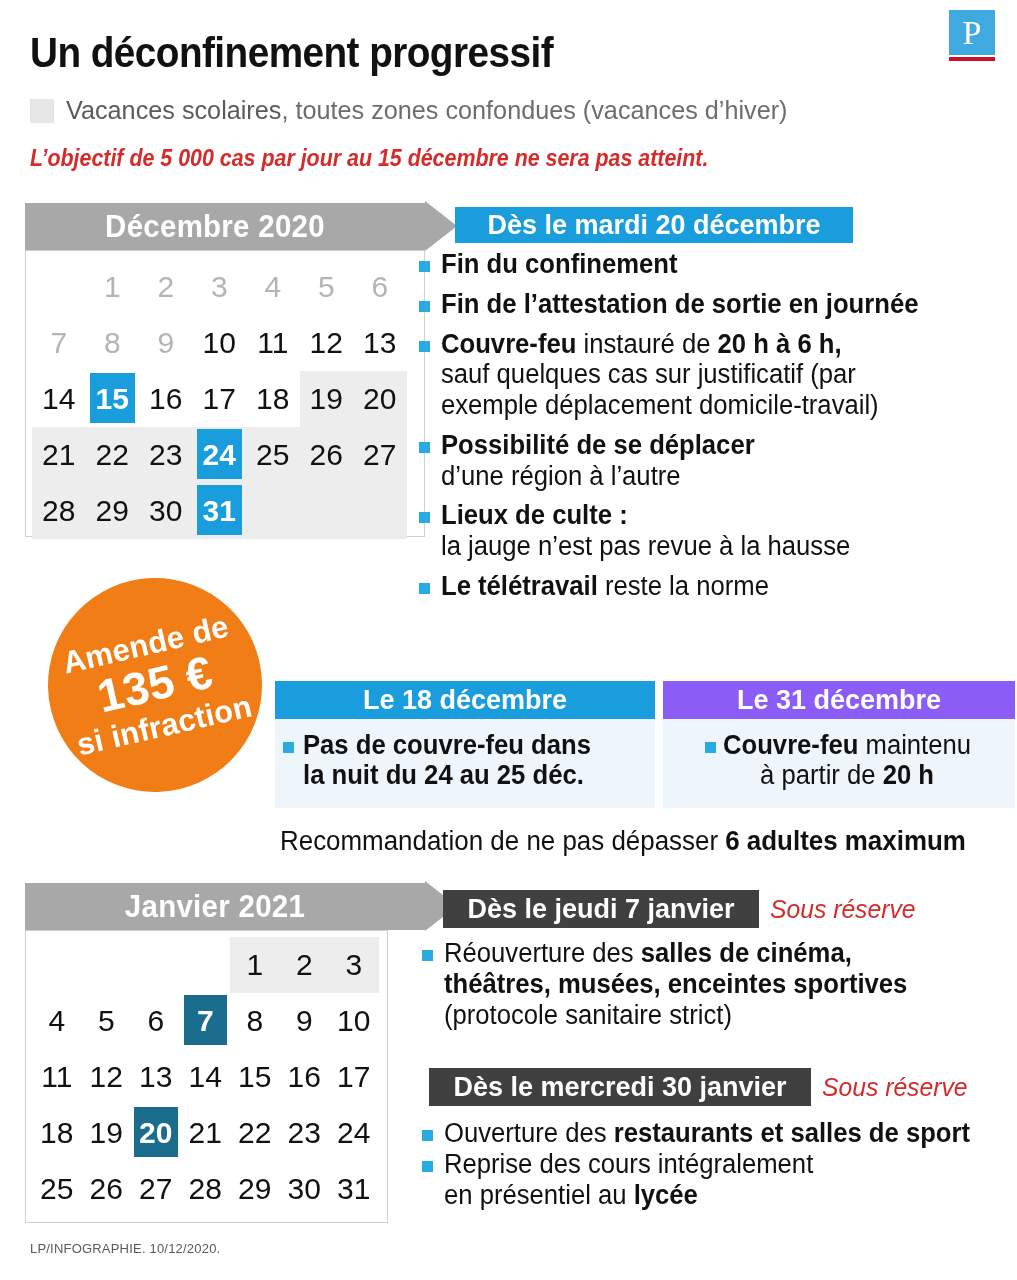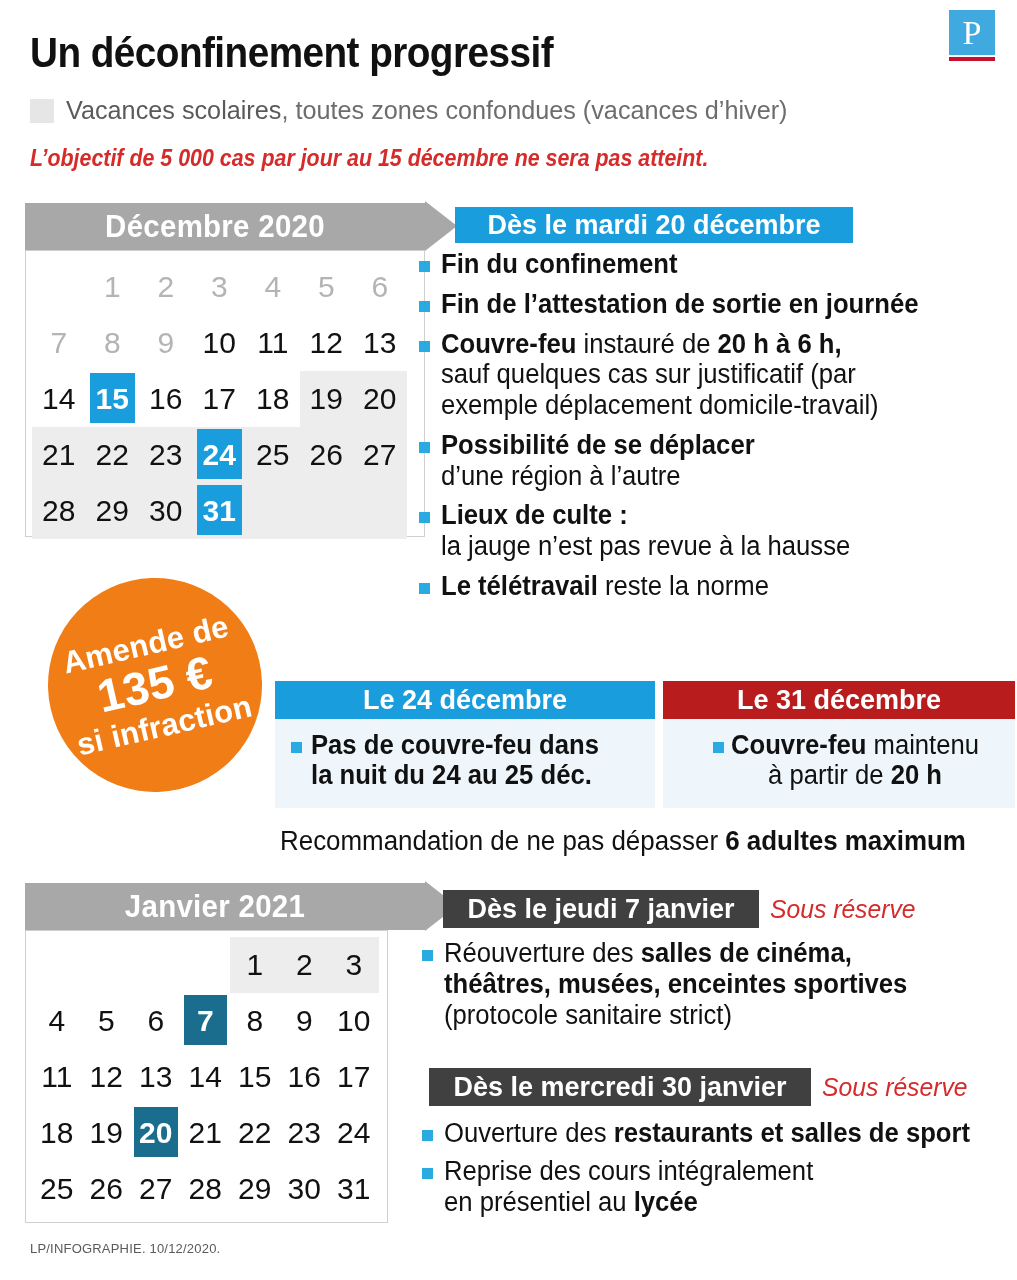--- a/index.html
+++ b/index.html
@@ -78,21 +78,21 @@
   
   .badge{position:absolute;width:214px;height:214px;border-radius:50%;
     background:#f07d16;display:flex;flex-direction:column;align-items:center;
     justify-content:center;color:#fff;transform:rotate(-13deg);}
   .badge .l1{font-size:31px;font-weight:bold;line-height:1.02;letter-spacing:0.2px;}
   .badge .l2{font-size:46px;font-weight:bold;line-height:1.12;letter-spacing:0.2px;}
   .badge .l3{font-size:31px;font-weight:bold;line-height:1.02;letter-spacing:0.2px;}
 
   
   .infobox{position:absolute;background:#eef6fb;box-sizing:border-box;}
-  .infobox .bd{padding:9px 6px 6px 12px;}
+  .infobox .bd{padding:9px 6px 6px 4px;}
   .infobox .li{font-size:27px;line-height:1.12;padding-left:24px;}
   .recommend{position:absolute;font-size:27px;color:#111;white-space:nowrap;
     transform:scaleX(0.96);transform-origin:left center;}
   .recommend b{font-weight:bold;}
 
   .footer{position:absolute;left:30px;top:1241px;font-size:13px;color:#5a5a5a;
     letter-spacing:0.2px;}
 </style>
 </head>
 <body>
@@ -187,31 +187,31 @@
     </div>
   </div>
 
   <div class="badge" style="left:48px;top:578px;">
     <div class="l1">Amende de</div>
     <div class="l2">135 €</div>
     <div class="l3">si infraction</div>
   </div>
 
   <div class="infobox" style="left:275px;top:681px;width:380px;height:127px;">
-    <div class="bar dec" style="left:0;top:0;width:380px;height:38px;">Le 24 décembre</div>
+    <div class="bar dec" style="left:0;top:0;width:380px;height:38px;">Le 18 décembre</div>
     <div class="bd" style="position:absolute;left:0;top:40px;width:380px;">
       <div class="li">
         <span class="sq"><b>Pas de couvre-feu dans</b></span>
         <span class="sq"><b>la nuit du 24 au 25 déc.</b></span>
       </div>
     </div>
   </div>
 
   <div class="infobox" style="left:663px;top:681px;width:352px;height:127px;">
-    <div class="bar jan" style="left:0;top:0;width:352px;height:38px;background:#b91c1c;">Le 31 décembre</div>
+    <div class="bar jan" style="left:0;top:0;width:352px;height:38px;background:#8b5cf6;">Le 31 décembre</div>
     <div class="bd" style="position:absolute;left:0;top:40px;width:352px;text-align:center;">
       <div class="li" style="display:inline-block;text-align:center;padding-left:22px;">
         <span class="sq"><b>Couvre-feu</b><span class="reg"> maintenu</span></span>
         <span class="sq" style="text-align:center;"><span class="reg">à partir de </span><b>20 h</b></span>
       </div>
     </div>
   </div>
 
   <div class="recommend" style="left:280px;top:826px;">
     <span>Recommandation de ne pas dépasser </span><b>6 adultes maximum</b>
@@ -271,20 +271,20 @@
     </div>
   </div>
 
   <div class="bar jan" style="left:429px;top:1068px;width:382px;height:38px;">Dès le mercredi 30 janvier</div>
   <div class="reserve" style="left:822px;top:1072px;">Sous réserve</div>
 
   <div class="blk" style="left:418px;top:1118px;width:600px;">
     <div class="li">
       <span class="sq"><span class="reg">Ouverture des </span><b>restaurants et salles de sport</b></span>
     </div>
-    <div class="li" style="margin-top:7px;">
+    <div class="li" style="">
       <span class="sq reg">Reprise des cours intégralement</span>
       <span class="sq"><span class="reg">en présentiel au </span><b>lycée</b></span>
     </div>
   </div>
 
   <div class="footer">LP/INFOGRAPHIE. 10/12/2020.</div>
 </div>
 
 </body></html>

